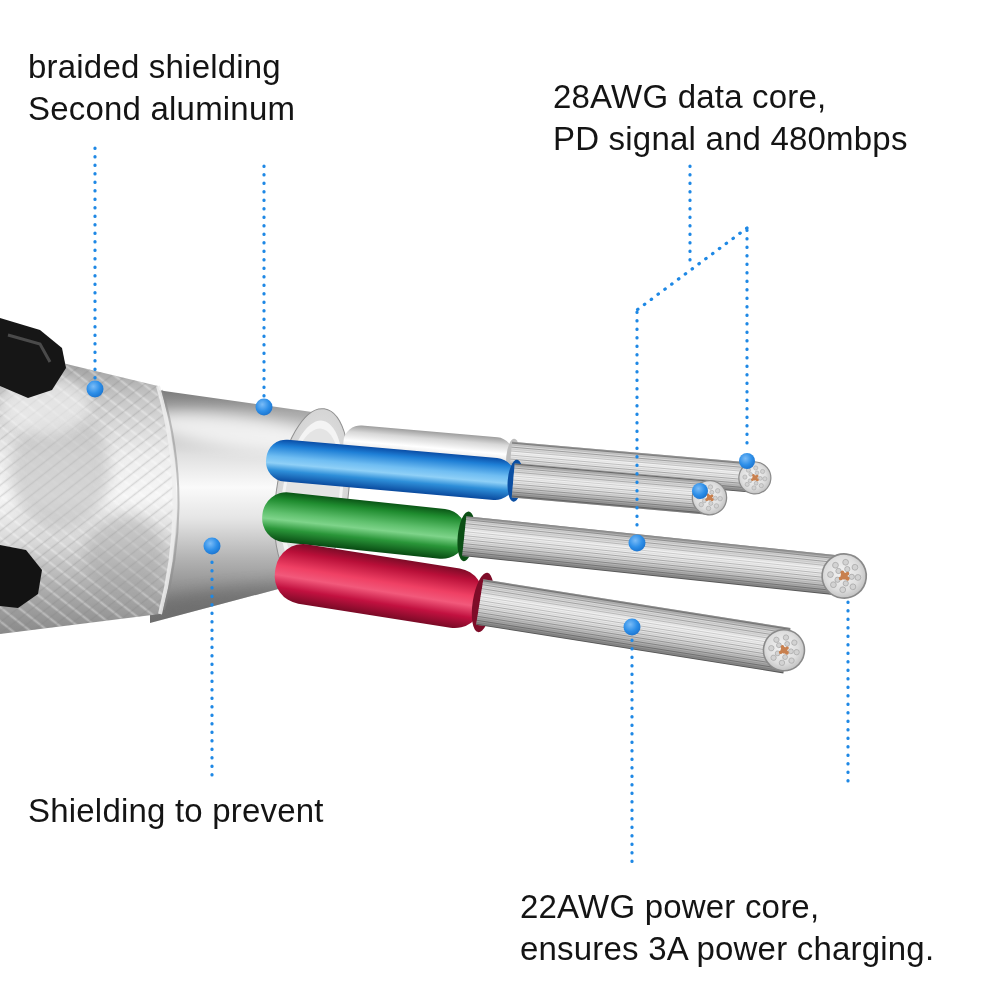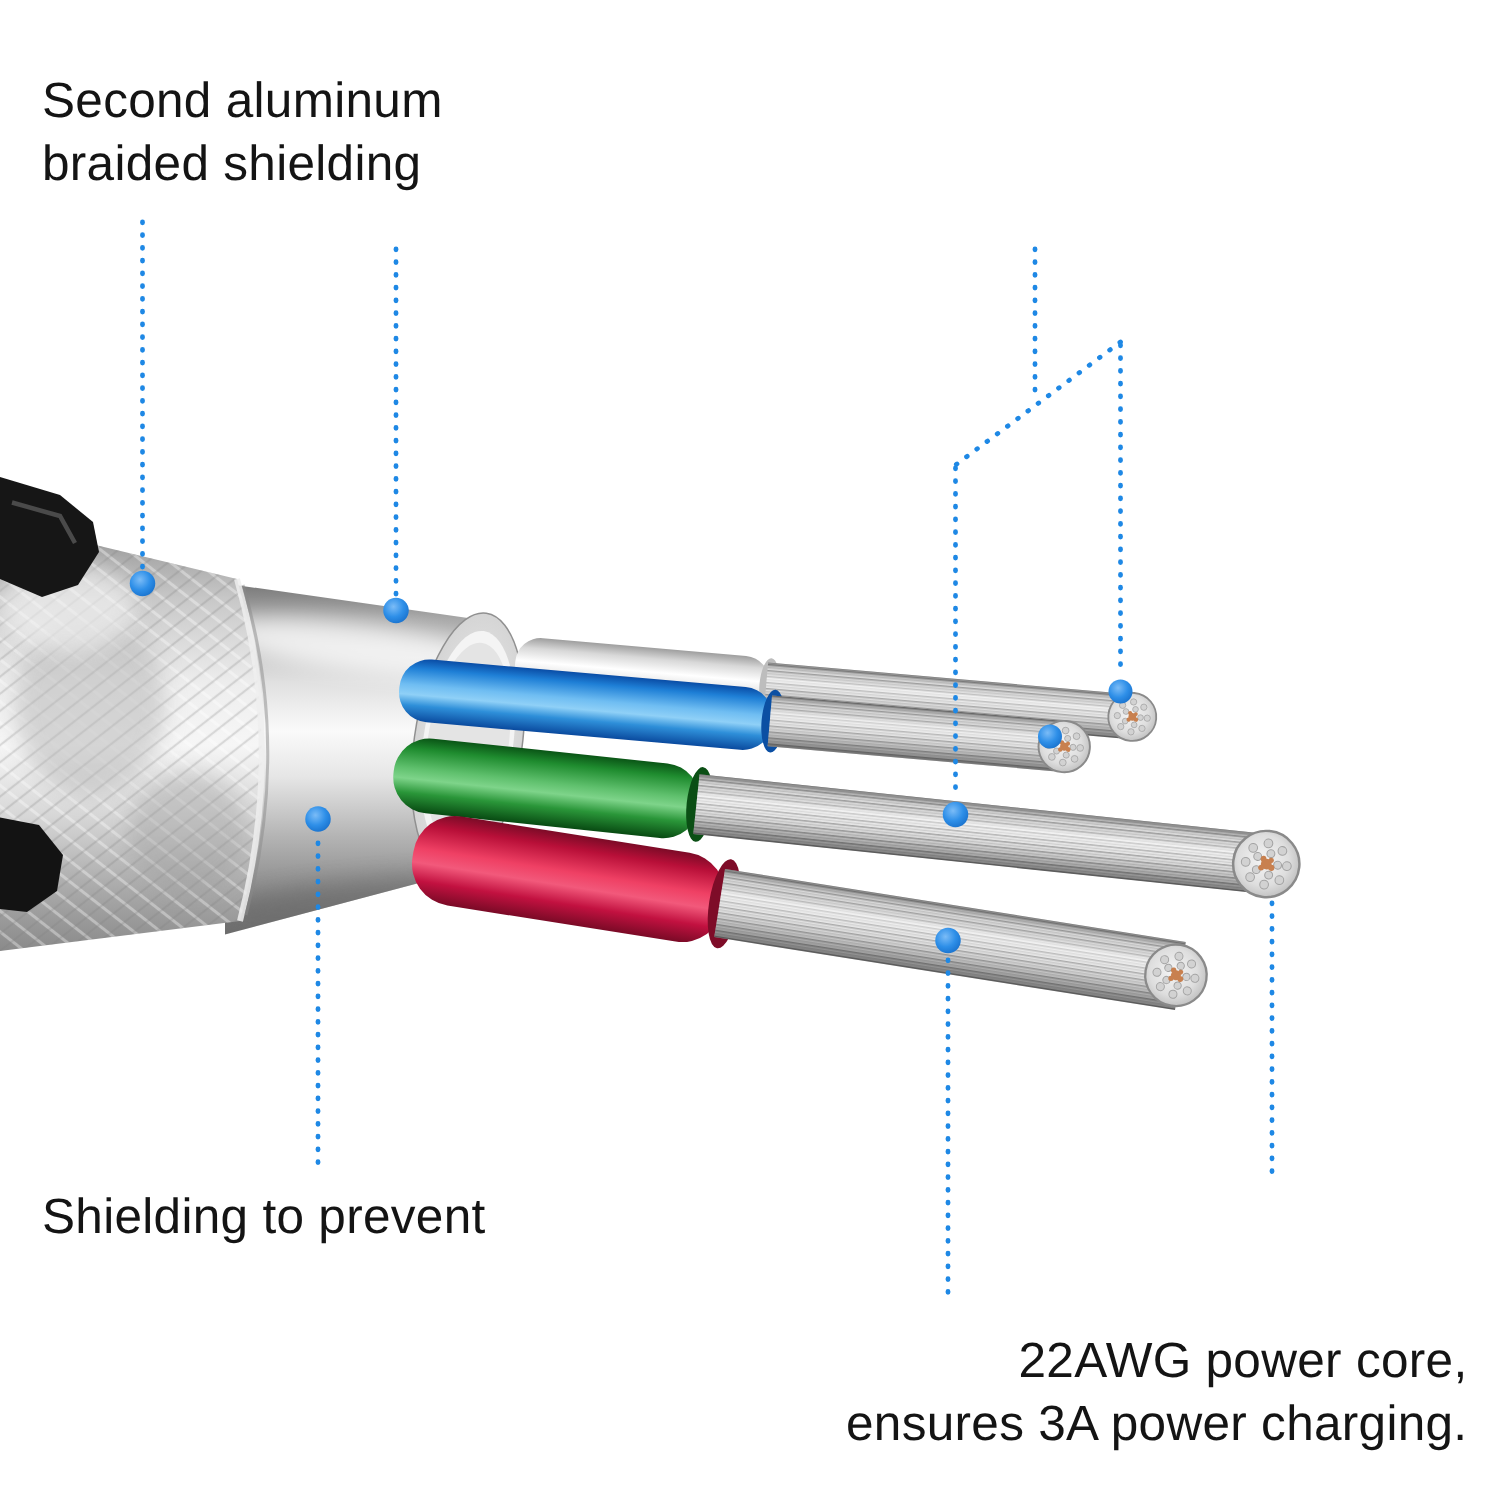--- a/index.html
+++ b/index.html
@@ -19,21 +19,21 @@
     color: #141414;
     font-size: 33px;
     line-height: 1.28;
     letter-spacing: 0.2px;
     white-space: nowrap;
   }
   .label span { display: block; }
   .lbl-top-left   { left: 28px;  top: 46px;  }
   .lbl-top-right  { left: 553px; top: 76px;  }
   .lbl-bot-left   { left: 28px;  top: 790px; }
-  .lbl-bot-right  { left: 564px; top: 886px; text-align: right; }
+  .lbl-bot-right  { left: 520px; top: 886px; }
 </style>
 </head>
 <body>
 
 <div class="stage">
 
 <svg class="art" width="1000" height="1000" viewBox="0 0 1000 1000">
   <defs>
     <linearGradient id="gradBraid" x1="0" y1="0" x2="0" y2="1">
       <stop offset="0" stop-color="#909090"></stop>
@@ -306,24 +306,28 @@
     <circle cx="264" cy="407" r="8.5" fill="url(#gradDot)"></circle>
     <circle cx="212" cy="546" r="8.5" fill="url(#gradDot)"></circle>
     <circle cx="747" cy="461" r="8" fill="url(#gradDot)"></circle>
     <circle cx="700" cy="491" r="8" fill="url(#gradDot)"></circle>
     <circle cx="637" cy="543" r="8.5" fill="url(#gradDot)"></circle>
     <circle cx="632" cy="627" r="8.5" fill="url(#gradDot)"></circle>
   </g>
 </svg>
 
 <div class="label lbl-top-left">
+  <span>braided shielding</span>
   <span>Second aluminum</span>
-  <span>braided shielding</span>
-</div>
-
+</div>
+
+<div class="label lbl-top-right">
+  <span>28AWG data core,</span>
+  <span>PD signal and 480mbps</span>
+</div>
 
 <div class="label lbl-bot-left">
   <span>Shielding to prevent</span>
 </div>
 
 <div class="label lbl-bot-right">
   <span>22AWG power core,</span>
   <span>ensures 3A power charging.</span>
 </div>
 

